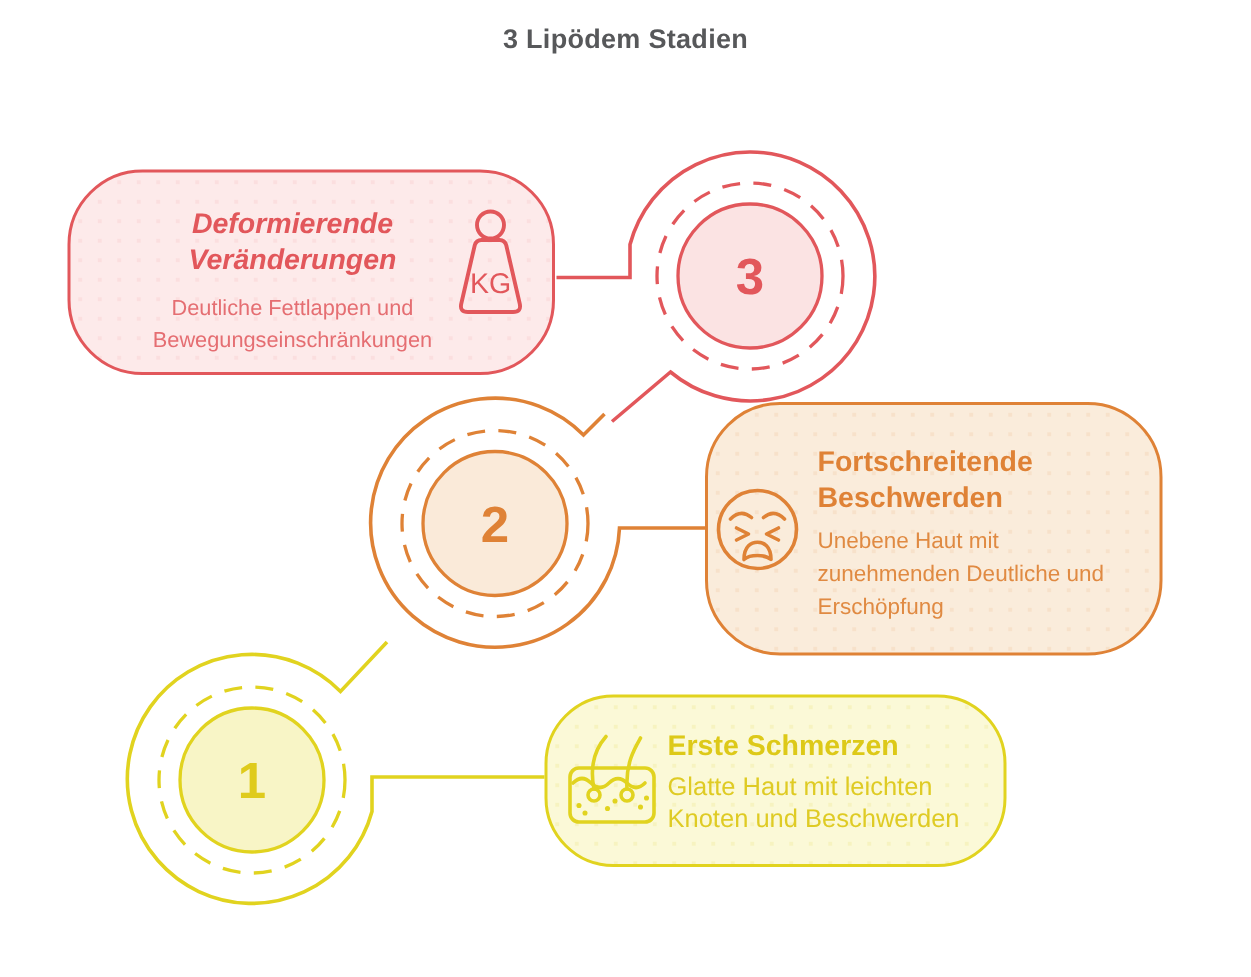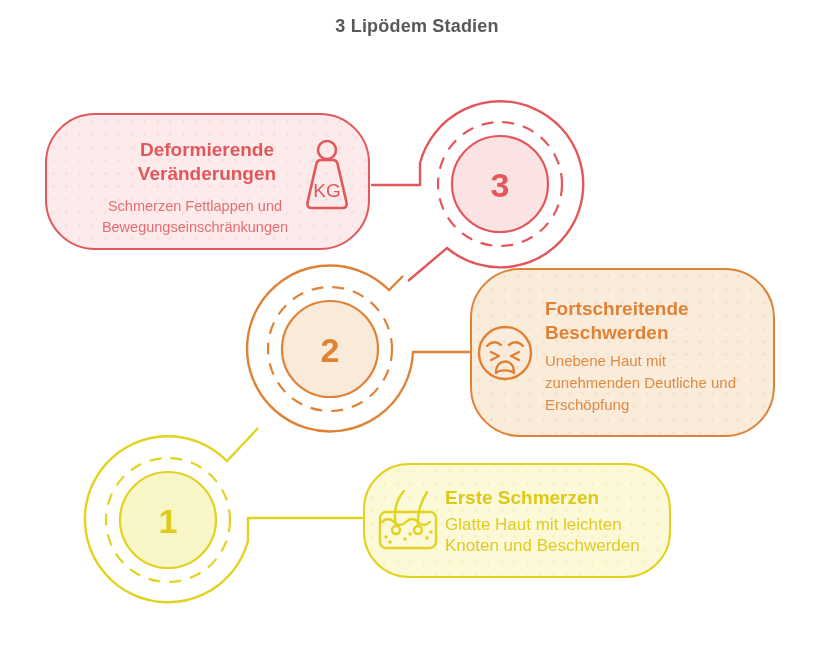--- a/index.html
+++ b/index.html
@@ -27,21 +27,21 @@
     background-size:13px 13px;
   }
   .card-1{
     left:363px;top:463px;width:308px;height:115px;border:2px solid #e1d31f;border-radius:46px;
     background-color:#fbf9d7;
     background-image:radial-gradient(rgba(215,200,25,0.12) 1.4px, transparent 1.5px);
     background-size:13px 13px;
   }
   .card h3{margin:0;font-size:19px;line-height:24px;font-weight:bold;}
   .card p{margin:0;font-size:14.5px;line-height:21px;}
-  .card-3 h3{position:absolute;left:40px;top:23px;width:240px;text-align:center;color:#e2575b;}
+  .card-3 h3{position:absolute;left:28px;top:23px;width:240px;text-align:center;color:#e2575b;font-style:italic;}
   .card-3 p{position:absolute;left:14px;top:81px;width:268px;text-align:center;color:#e56e72;}
   .card-3 .icon-slot{position:absolute;right:10px;top:24px;}
   .card-2 h3{position:absolute;left:73px;top:27px;width:210px;color:#df8236;}
   .card-2 p{position:absolute;left:73px;top:80px;width:200px;color:#e08a42;font-size:15px;line-height:22px;}
   .card-2 .icon-slot{position:absolute;left:3px;top:53px;}
   .card-1 h3{position:absolute;left:80px;top:21px;width:215px;color:#ddc918;}
   .card-1 p{position:absolute;left:80px;top:49px;width:215px;color:#dfcb24;font-size:17px;line-height:21px;}
   .card-1 .icon-slot{position:absolute;left:12px;top:22px;}
 </style>
 </head>
@@ -70,21 +70,21 @@
     <g>
       <path d="M 258 428 L 227 461 A 83 83 0 1 0 248 541 V 518 H 363" fill="none" stroke="#e1d31f" stroke-width="2.4" stroke-linejoin="miter"></path>
       <circle cx="168" cy="520" r="62" fill="none" stroke="#e1d31f" stroke-width="2.2" stroke-dasharray="12 9"></circle>
       <circle cx="168" cy="520" r="48" fill="#f8f5c6" stroke="#e1d31f" stroke-width="2.2"></circle>
       <text x="168" y="521" text-anchor="middle" dominant-baseline="central" font-size="34" font-weight="bold" fill="#dfcb1c">1</text>
     </g>
   </svg>
 
   <div class="card card-3">
     <h3>Deformierende Veränderungen</h3>
-    <p>Schmerzen Fettlappen und Bewegungseinschränkungen</p>
+    <p>Deutliche Fettlappen und Bewegungseinschränkungen</p>
     <span class="icon-slot">
       <svg width="62" height="78" viewBox="0 0 62 78" fill="none">
         <circle cx="31" cy="11" r="9" stroke="#e2575b" stroke-width="2.6"></circle>
         <path d="M25 21 h12 q3.5 0 4.5 3.5 l9 39 q1.2 5.5 -4.5 5.5 h-30 q-5.7 0 -4.5 -5.5 l9 -39 q1 -3.5 4.5 -3.5 z" stroke="#e2575b" stroke-width="2.6" stroke-linejoin="round"></path>
         <text x="31" y="51" text-anchor="middle" dominant-baseline="central" font-family="Liberation Sans, sans-serif" font-size="19" fill="#e2575b">KG</text>
       </svg>
     </span>
   </div>
 
   <div class="card card-2">

